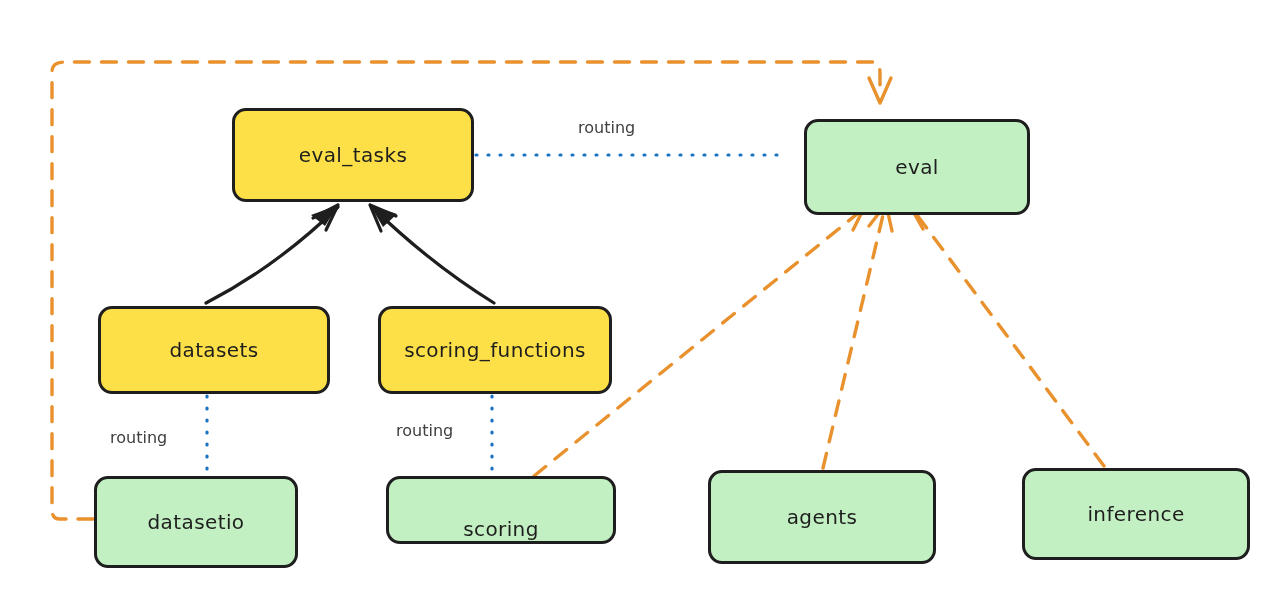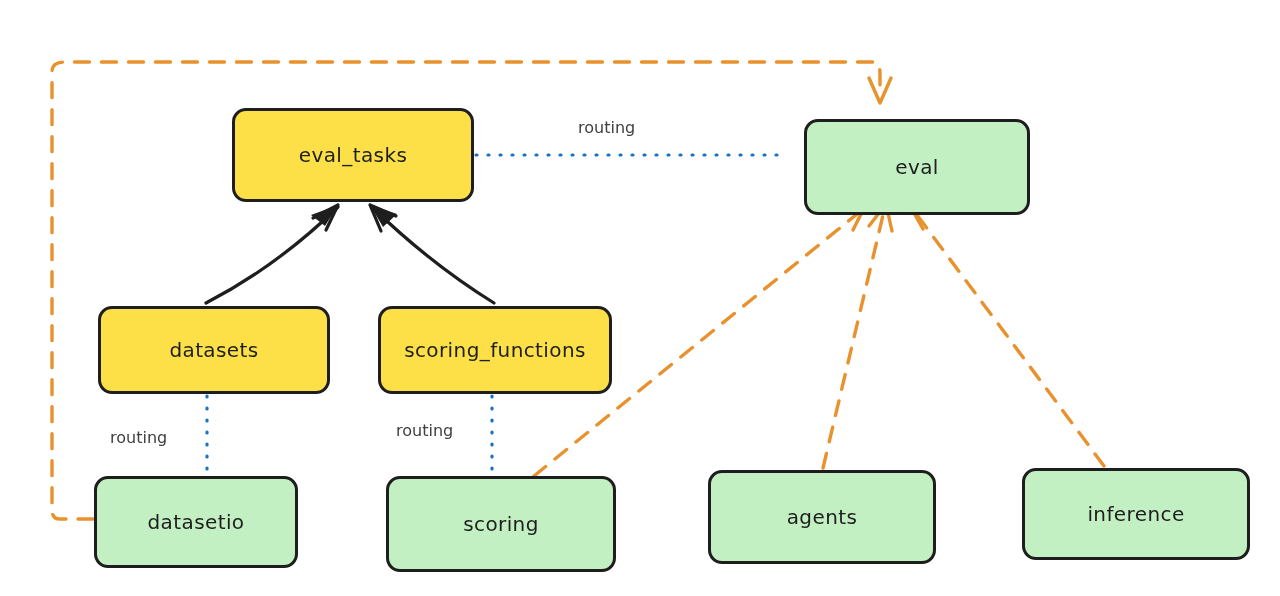--- a/index.html
+++ b/index.html
@@ -117,21 +117,21 @@
   </div>
 
   <div class="node blue" style="left:378px; top:306px; width:234px; height:88px;">
     <span class="node-label">scoring_functions</span>
   </div>
 
   <div class="node green" style="left:94px; top:476px; width:204px; height:92px;">
     <span class="node-label">datasetio</span>
   </div>
 
-  <div class="node green" style="left:386px; top:476px; width:230px; height:96px;">
+  <div class="node green" style="left:386px; top:476px; width:230px; height:68px;align-items:flex-end;">
     <span class="node-label">scoring</span>
   </div>
 
   <div class="node green" style="left:708px; top:470px; width:228px; height:94px;">
     <span class="node-label">agents</span>
   </div>
 
   <div class="node green" style="left:1022px; top:468px; width:228px; height:92px;">
     <span class="node-label">inference</span>
   </div>

